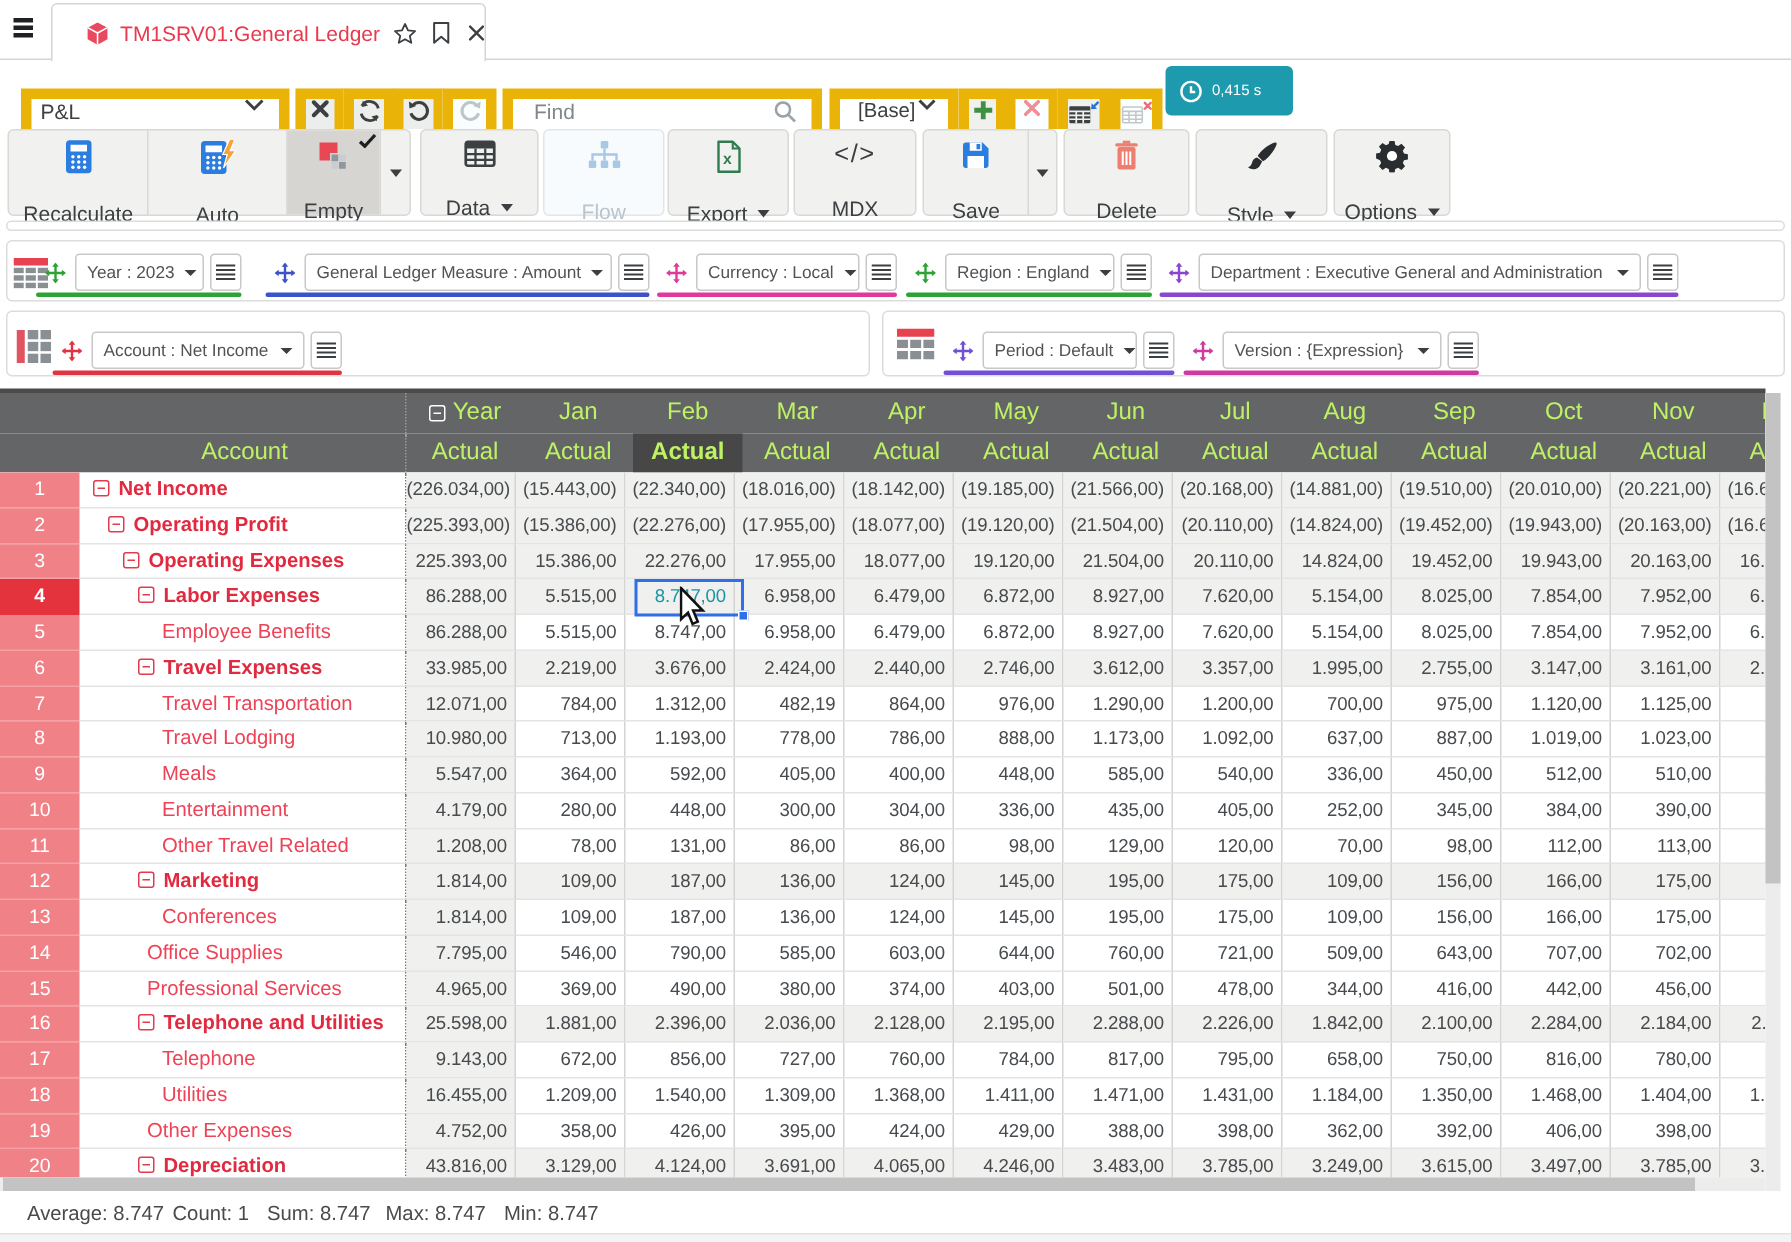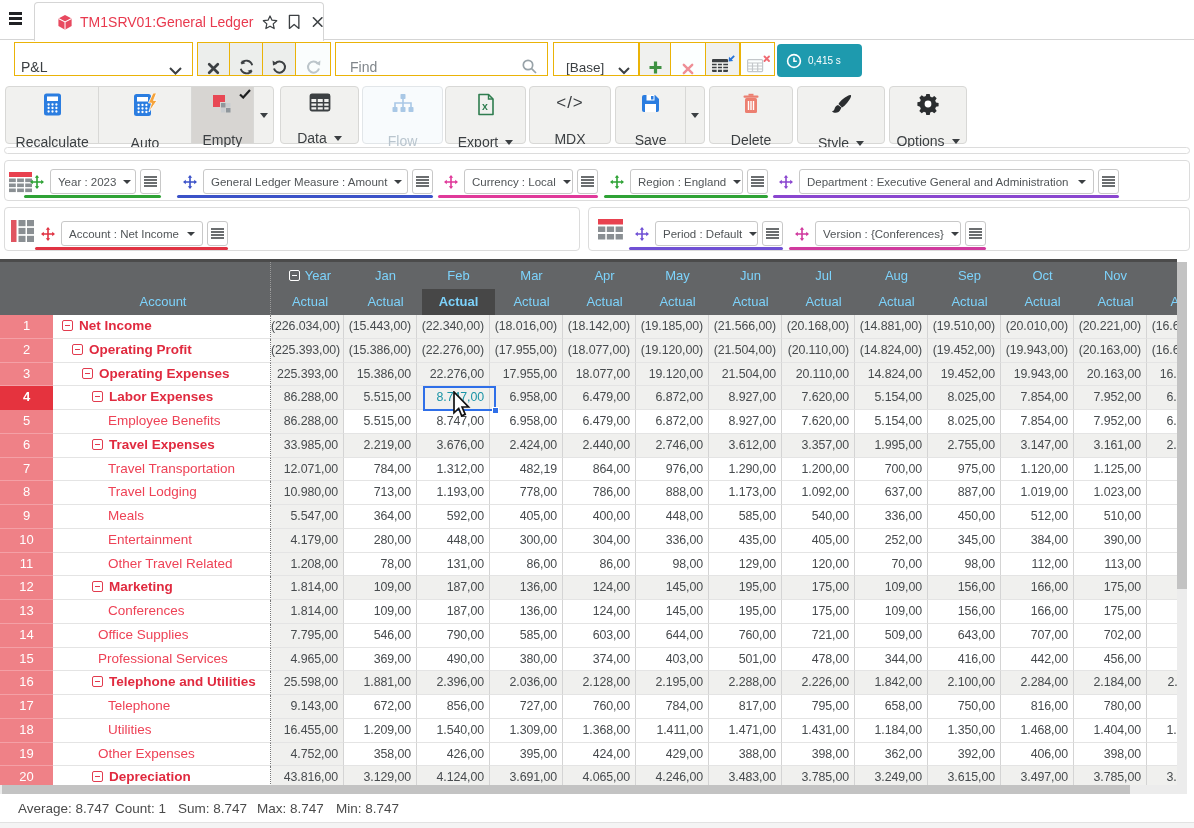--- a/index.html
+++ b/index.html
@@ -8,22 +8,22 @@
 #tabbar{position:absolute;left:0;top:0;width:1194px;height:41px;background:#fff}
 #tabbar .edge{position:absolute;left:0;top:39px;width:1194px;height:1px;background:#d5d5d5}
 #tab{position:absolute;left:34px;top:2px;width:290px;height:39px;background:#fff;
  border:1px solid #d5d5d5;border-bottom:none;border-radius:4px 4px 0 0;display:flex;align-items:center}
 #ham{position:absolute;left:9px;top:12px;width:13px;height:13px}
 #ham div{height:2.6px;background:#202124;margin-bottom:2.6px}
 #tabtitle{color:#e8394e;font-size:14px;margin-left:7px;white-space:nowrap}
 .ticon{display:inline-block;vertical-align:middle}
 
 #toolbar{position:absolute;left:0;top:41px;width:1194px;height:45px;background:#fff}
-.tb{position:absolute;top:1px;height:34px;border:1px solid #eab308;background:#eceeec;
- display:flex;align-items:flex-end;justify-content:center}
+.tb{position:absolute;top:18px;height:34px;border:7px solid #eab308;background:#eceeec;
+ display:flex;align-items:flex-start;justify-content:center}
 .tbw{background:#fff}
 .seltext{font-size:14px;color:#3c4043;padding-left:12px}
 
 #ribbon{position:absolute;left:0;top:86px;width:1194px;height:61px;background:#fff}
 .grp{position:absolute;top:0;height:58px;border:1px solid #d8d8d6;border-radius:4px;background:#f1f1ef;display:flex}
 .rbtn{height:100%;display:flex;flex-direction:column;align-items:center;justify-content:flex-start;position:relative}
 .rbtn+.rbtn{border-left:1px solid #d8d8d6}
 .rlabel{font-size:14px;color:#3b3f42;margin-top:18px;white-space:nowrap;display:flex;align-items:center}
 .ricon{height:27px;margin-top:6px;display:flex;align-items:center;justify-content:center}
 .dcaret{width:0;height:0;border-left:4.5px solid transparent;border-right:4.5px solid transparent;border-top:5px solid #3b3f42;display:inline-block;margin-left:7px}
@@ -34,21 +34,21 @@
 .chip2{top:10px}
 .chip .ul{position:absolute;left:0;right:0;top:29px;height:3px;border-radius:2px}
 .mbox{height:25px;border:1px solid #c8c8c8;border-radius:3px;background:#fff;display:flex;align-items:center;
  justify-content:space-between;font-size:11.5px;color:#505457;padding:0 7px;margin-left:6px;white-space:nowrap;overflow:hidden}
 .mcaret{flex:none;width:0;height:0;border-left:4px solid transparent;border-right:4px solid transparent;border-top:4.5px solid #3b3f42;margin-left:7px}
 .lbox{width:21px;height:25px;border:1px solid #c8c8c8;border-radius:3px;background:#fff;margin-left:4px;
  display:flex;align-items:center;justify-content:center}
 
 #darkline{position:absolute;left:0;top:259px;width:1177px;height:3px;background:#4b4b4b}
 #grid{position:absolute;left:0;top:262px;width:1177px;height:523px;overflow:hidden;background:#fff}
-.ghr{display:flex;height:26.5px;background:#636567;color:#7dd3fc;font-size:13px}
+.ghr{display:flex;height:26.5px;background:#636567;color:#bef264;font-size:16px}
 .hc{flex:none;display:flex;align-items:center;justify-content:center;height:100%}
 .hsel{background:#474747;font-weight:bold}
 .hdot{border-right:1px dotted #9a9a9a}
 .hmi{width:11px;height:11px;border:1px solid #fff;border-radius:2px;position:relative;margin-right:5px;flex:none}
 .hmi::after{content:"";position:absolute;left:2px;right:2px;top:4px;height:1px;background:#fff}
 .grow{display:flex;height:23.75px;background:#fff}
 .grow>div{border-bottom:1px solid #e4e4e4;height:23.75px}
 .rn{flex:none;width:53px;background:#ef8187;color:#fff;font-size:13px;text-align:center;line-height:22.7px;border-bottom-color:#f4a0a6 !important}
 .rn.sel4{background:#e5333e;font-weight:bold;border-bottom-color:#e5333e !important}
 .acc{flex:none;width:218px;border-right:1px dotted #777;font-size:13.5px;line-height:22.7px;white-space:nowrap;overflow:hidden}
@@ -513,21 +513,21 @@
 </div>
 <div class="chip chip2" style="left:200px;width:197px">
 <svg width="14" height="14" viewBox="0 0 14 14" style="flex:none">
 <path d="M7 1.2 V12.8 M1.2 7 H12.8" stroke="#d03a9e" stroke-width="1.6"></path>
 <polygon points="7,0 4.8,2.8 9.2,2.8" fill="#d03a9e"></polygon>
 <polygon points="7,14 4.8,11.2 9.2,11.2" fill="#d03a9e"></polygon>
 <polygon points="0,7 2.8,4.8 2.8,9.2" fill="#d03a9e"></polygon>
 <polygon points="14,7 11.2,4.8 11.2,9.2" fill="#d03a9e"></polygon>
 </svg>
 <div class="mbox" style="flex:1">
-        <span>Version : {Conferences}</span>
+        <span>Version : {Expression}</span>
         <span class="mcaret"></span>
       </div>
 <div class="lbox">
         <svg width="13" height="11" viewBox="0 0 13 11">
 <path d="M0 1 H13 M0 4 H13 M0 7 H13 M0 10 H13" stroke="#3b3f42" stroke-width="1.4"></path>
 </svg>
       </div>
 <div class="ul" style="background:#d03a9e"></div>
 </div>
 </div>

